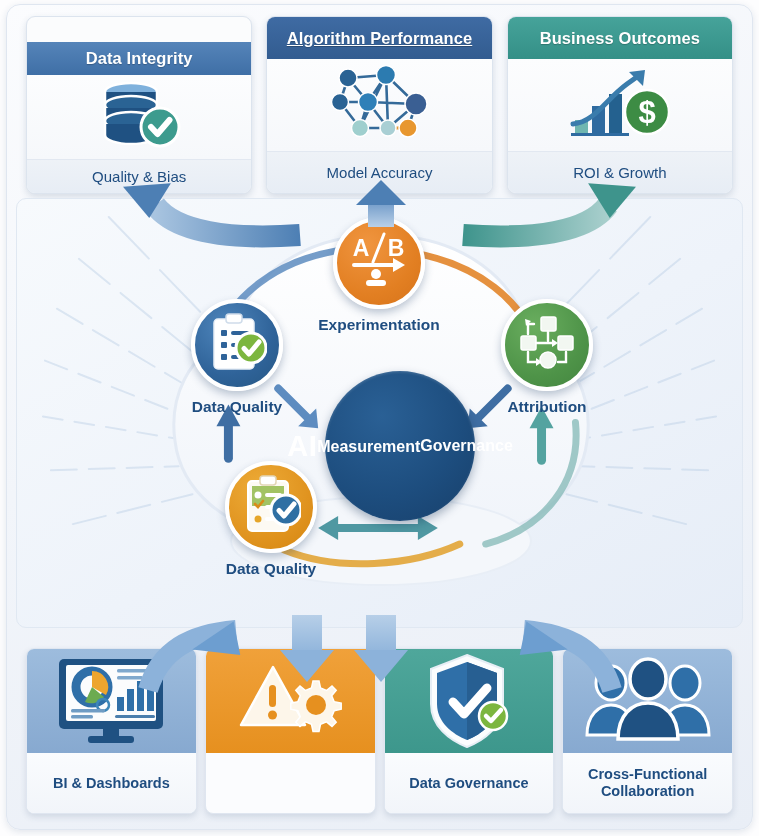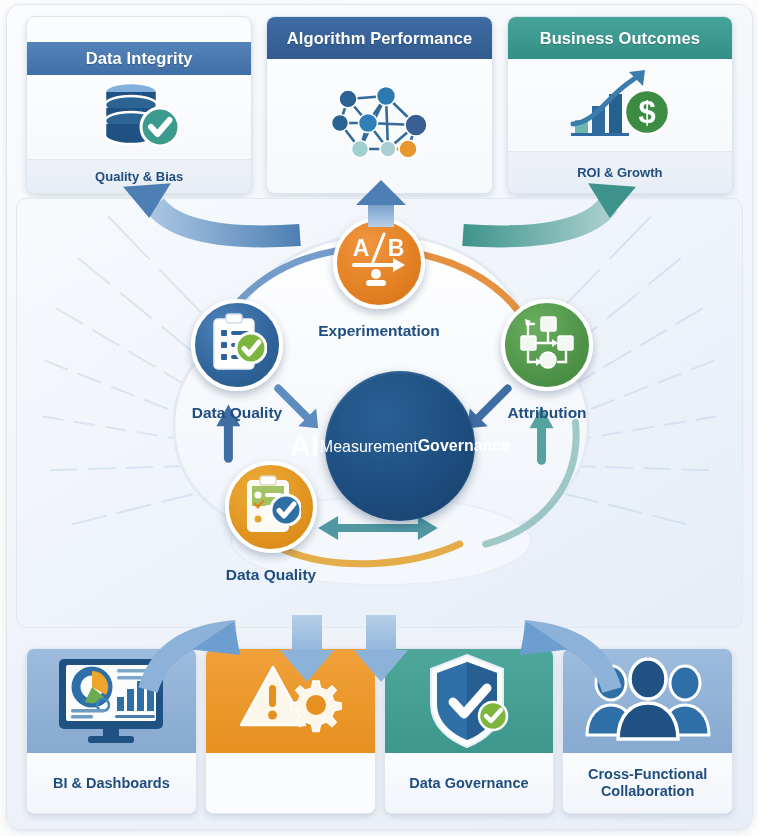--- a/index.html
+++ b/index.html
@@ -43,33 +43,33 @@
   }
   .tc-head {
     height: 42px;
     display: flex; align-items: center; justify-content: center;
     color: #ffffff;
     font-size: 16.5px; font-weight: bold;
     letter-spacing: .1px;
     text-shadow: 0 1px 1px rgba(0,0,0,.22);
   }
   .tc-head.blue  { background: linear-gradient(180deg,#5584b9 0%,#3f6fa6 100%); margin-top: 25px; }
-  .tc-head.navy  { background: linear-gradient(180deg,#3f6ba3 0%,#325c90 100%); }
+  .tc-head.navy  { background: linear-gradient(180deg,#3f6ba3 0%,#325c90 100%); text-decoration: underline; }
   .tc-head.teal  { background: linear-gradient(180deg,#46a39a 0%,#349087 100%); text-align: center; }
   .tc-body {
     flex: 1;
     display: flex; align-items: center; justify-content: center;
     background: linear-gradient(180deg,#fcfdfe 0%,#f6f8fb 100%);
   }
   .tc-foot {
     height: 42px;
     display: flex; align-items: center; justify-content: center;
     background: linear-gradient(180deg,#eef2f7 0%,#e7edf5 100%);
     border-top: 1px solid #e2e8f1;
-    color: #1f4d80; font-size: 13px; font-weight: bold;
+    color: #1f4d80; font-size: 15px; font-weight: normal;
   }
 
   
   .mid-panel {
     position: absolute; left: 16px; top: 198px;
     width: 727px; height: 430px;
     border-radius: 10px;
     background:
       linear-gradient(150deg,#f7fafd 0%,#eef3fa 55%,#e6edf7 100%);
     border: 1px solid #e0e8f2;
@@ -88,35 +88,35 @@
     left: 308px; top: 172px;
     width: 150px; height: 150px;
     border-radius: 50%;
     background: radial-gradient(circle at 38% 30%,#2a6095 0%,#1d4d7e 58%,#173f6a 100%);
     box-shadow: 0 4px 10px rgba(20,50,85,.35), inset 0 1px 3px rgba(255,255,255,.18);
     display: flex; flex-direction: row;
     align-items: center; justify-content: center;
     color: #fff; text-align: center; line-height: 1.12;
   }
   .hub .hub-ai { font-size: 29px; font-weight: bold; letter-spacing: .5px; }
-  .hub .hub-l2 { font-size: 16px; font-weight: normal; margin-top: 2px; }
+  .hub .hub-l2 { font-size: 16px; font-weight: bold; margin-top: 2px; }
   .hub .hub-l3 { font-size: 16px; font-weight: bold; }
   .hub-rule { width: 64px; height: 3px; background: rgba(255,255,255,.32); margin-top: 9px; border-radius: 2px; }
 
   .node { position: absolute; width: 104px; }
   .node-circle {
     width: 92px; height: 92px; margin: 0 auto;
     border-radius: 50%;
     border: 4px solid #ffffff;
     box-shadow: 0 4px 9px rgba(35,65,105,.30);
     display: flex; align-items: center; justify-content: center;
     position: relative;
   }
   .node-label {
-    margin-top: 13px;
+    margin-top: 7px;
     text-align: center;
     color: #1f4d80;
     font-size: 15.5px; font-weight: bold;
     white-space: nowrap;
   }
   .c-orange { background: radial-gradient(circle at 36% 28%,#f0953f 0%,#e27f22 62%,#d6731a 100%); }
   .c-amber  { background: radial-gradient(circle at 36% 28%,#edab37 0%,#e0931f 62%,#d4850f 100%); }
   .c-blue   { background: radial-gradient(circle at 36% 28%,#4e85bb 0%,#2f6399 60%,#265783 100%); }
   .c-green  { background: radial-gradient(circle at 36% 28%,#6aae5f 0%,#4e9348 62%,#43853f 100%); }
 
@@ -206,20 +206,21 @@
             <circle cx="62" cy="13" r="9.5" fill="#2c7bb0" stroke="#fff" stroke-width="1.5"></circle>
             <circle cx="16" cy="40" r="8.5" fill="#2a6394" stroke="#fff" stroke-width="1.5"></circle>
             <circle cx="44" cy="40" r="9.5" fill="#2f80b8" stroke="#fff" stroke-width="1.5"></circle>
             <circle cx="92" cy="42" r="11" fill="#3a5f93" stroke="#fff" stroke-width="1.5"></circle>
             <circle cx="36" cy="66" r="8.5" fill="#9fcfce" stroke="#fff" stroke-width="1.5"></circle>
             <circle cx="64" cy="66" r="8" fill="#a9cfd4" stroke="#fff" stroke-width="1.5"></circle>
             <circle cx="84" cy="66" r="9" fill="#e8972f" stroke="#fff" stroke-width="1.5"></circle>
           </svg>
         </span>
       </div>
+      <div class="tc-foot">Model Accuracy</div>
     </div>
 
     <div class="top-card">
       <div class="tc-head teal">Business Outcomes</div>
       <div class="tc-body">
         <span>
           <svg width="110" height="82" viewBox="0 0 110 82">
             <rect x="10" y="58" width="13" height="14" fill="#6fb6b0"></rect>
             <rect x="27" y="44" width="13" height="28" fill="#2f6ba0"></rect>
             <rect x="44" y="32" width="13" height="40" fill="#24618f"></rect>

